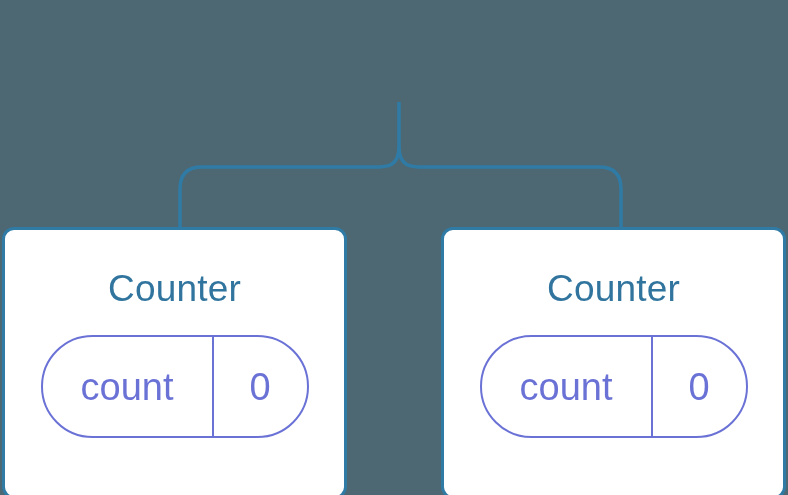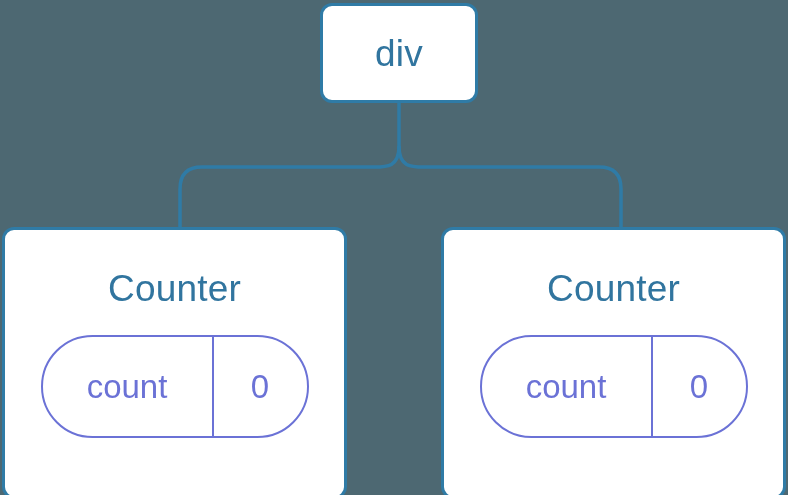--- a/index.html
+++ b/index.html
@@ -93,21 +93,21 @@
     box-sizing: border-box;
     background: #ffffff;
     display: flex;
     align-items: stretch;
   }
   .pill-key,
   .pill-value {
     display: flex;
     align-items: center;
     justify-content: center;
-    font-size: 33px;
+    font-size: 38px;
     font-weight: 400;
     color: #6b72d6;
     line-height: 1;
   }
   .pill-key {
     width: 171px;
     box-sizing: border-box;
     border-right: 2px solid #6b72d6;
   }
   .pill-value {
@@ -122,23 +122,20 @@
 
   <svg id="connectors" viewBox="0 0 788 495" width="788" height="495" xmlns="http://www.w3.org/2000/svg">
 
     <path d="M 399 102 L 399 146" fill="none" stroke="#2f7ba6" stroke-width="3.5" stroke-linecap="butt"></path>
 
     <path d="M 399 146 C 399 168, 386 167, 372 167 L 202 167 Q 180 167 180 189 L 180 228" fill="none" stroke="#2f7ba6" stroke-width="3.5" stroke-linecap="butt"></path>
 
     <path d="M 399 146 C 399 168, 412 167, 426 167 L 599 167 Q 621 167 621 189 L 621 228" fill="none" stroke="#2f7ba6" stroke-width="3.5" stroke-linecap="butt"></path>
   </svg>
 
-  <div class="node-box" id="node-root">
-    <span class="root-label">div</span>
-  </div>
 
   <div class="node-box child-node" id="node-child-0">
     <span class="child-title">Counter</span>
     <div class="state-pill">
       <span class="pill-key">count</span>
       <span class="pill-value">0</span>
     </div>
   </div>
 
   <div class="node-box child-node" id="node-child-1">

